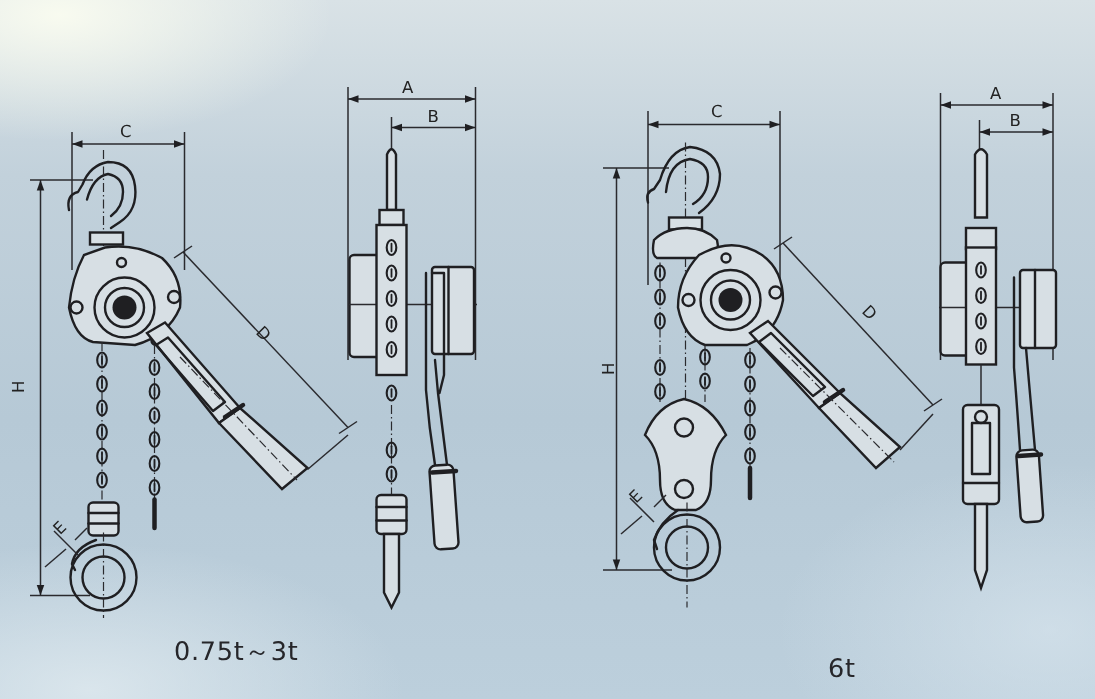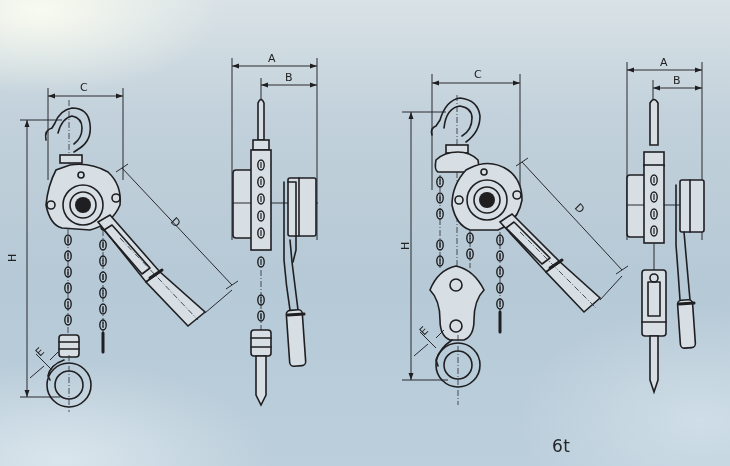--- a/index.html
+++ b/index.html
@@ -312,15 +312,16 @@
 
     <line x1="654" y1="243" x2="654" y2="270" class="thin"></line>
     <rect x="642" y="270" width="24" height="66" rx="3" class="fillbody"></rect>
     <rect x="648" y="282" width="12" height="34" class="ln"></rect>
     <circle cx="654" cy="278" r="4" class="ln"></circle>
     <line x1="642" y1="322" x2="666" y2="322" class="ln"></line>
     <path d="M 650 336 L 650 380 L 654 392 L 658 380 L 658 336 Z" class="fillbody"></path>
   </g>
 </svg>
 
+<div class="caption" style="left:116px; top:423px;">0.75t～3t</div>
 <div class="caption" style="left:552px; top:436px;">6t</div>
 
 </div>
 
 </body></html>

